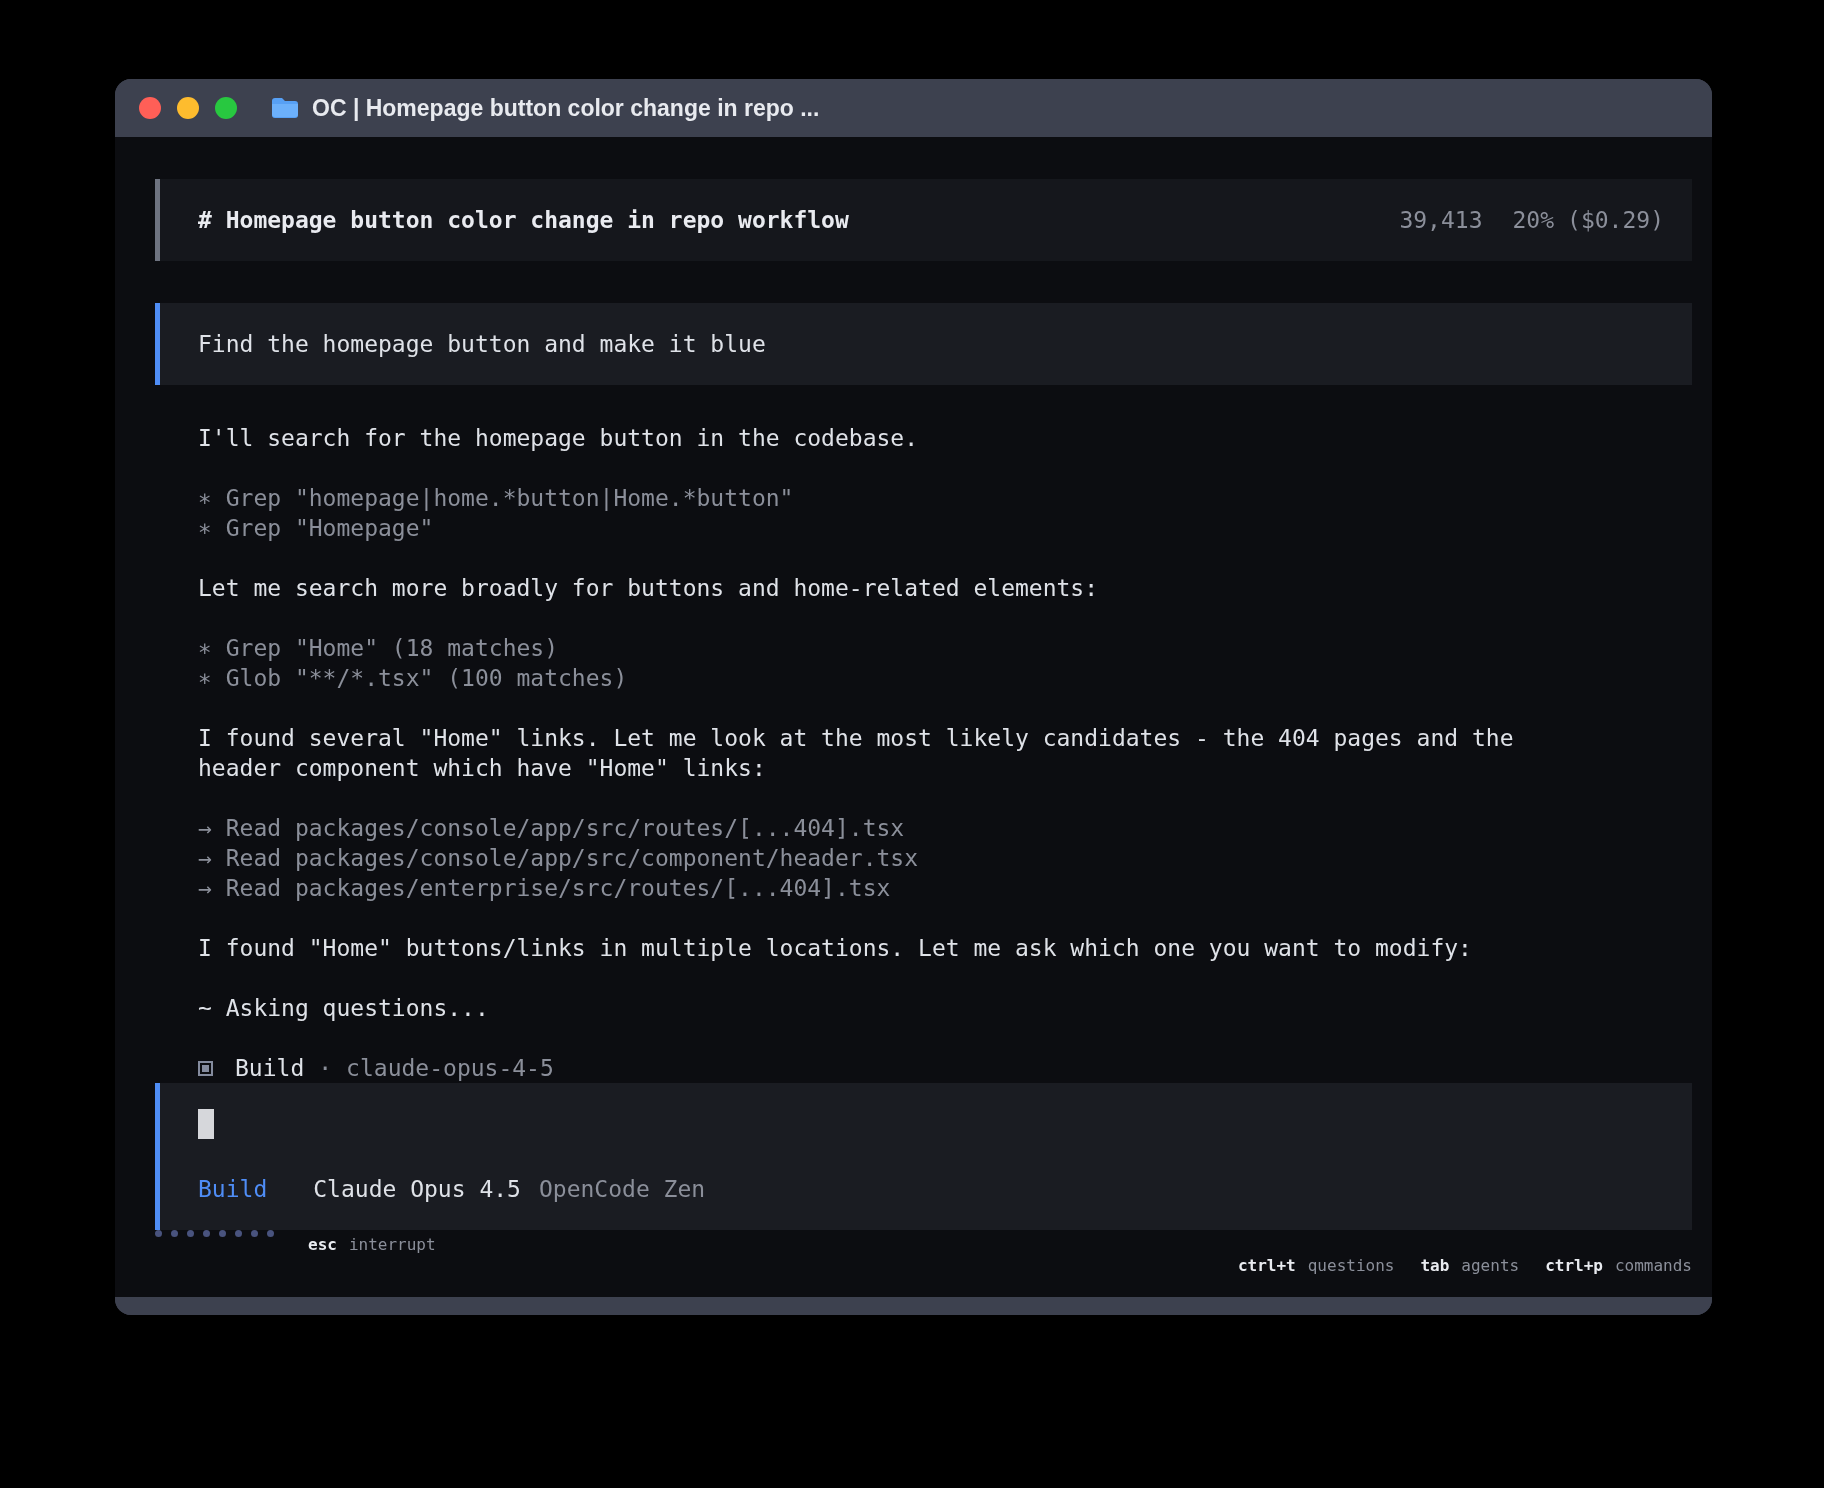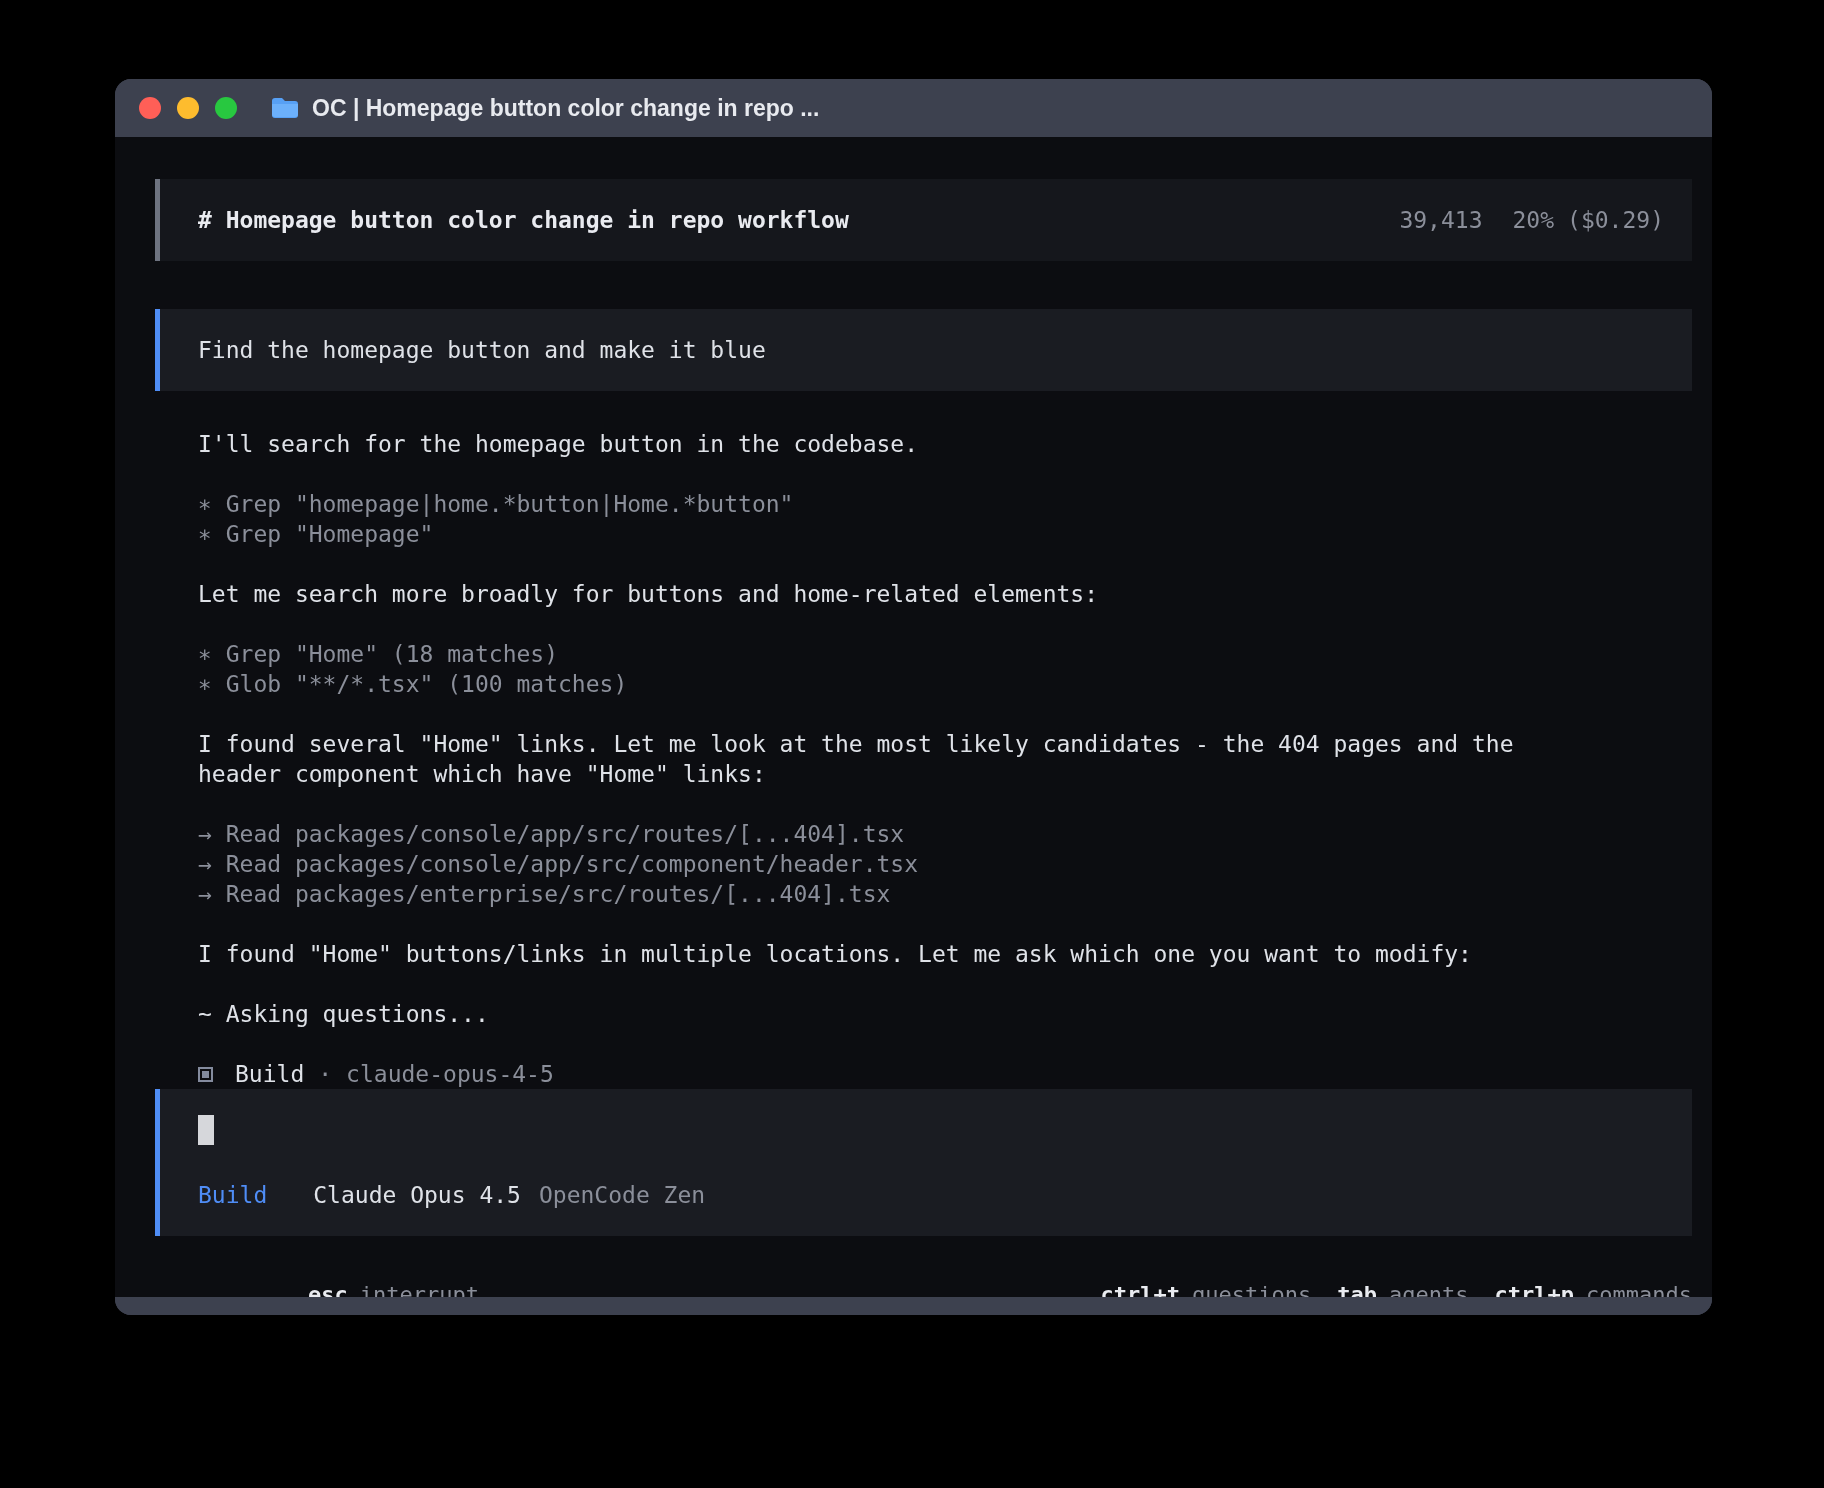--- a/index.html
+++ b/index.html
@@ -77,21 +77,20 @@
   .sh-title{font-weight:bold;color:#e9ebf0;white-space:nowrap;}
   .sh-metrics{display:flex;align-items:center;color:var(--text-muted);white-space:nowrap;}
   .sh-metrics .tok{margin-right:30px;}
   .sh-metrics .ctx{margin-right:13px;}
   .user-block{
     background:var(--block-bg);
     border-left:5px solid var(--accent-blue);
     padding:26px 28px 26px 38px;
     margin-bottom:38px;
     color:var(--text-white);
-    margin-top:6px;
   }
   .transcript{padding-left:43px;}
   .t{margin-bottom:30px;}
   .white{color:var(--text-white);}
   .gray{color:var(--text-muted);}
   .t.wrapcap{max-width:1380px;}
   .agent-row{display:flex;align-items:center;margin-top:0;}
   .agent-icon{
     width:15px;height:15px;
     border:2px solid #848b9e;
@@ -120,22 +119,22 @@
     width:16px;height:30px;
     background:var(--cursor-color);
   }
   .mode-row{display:flex;align-items:center;margin-top:28px;white-space:nowrap;}
   .mode{color:var(--accent-blue);margin-right:46px;}
   .model{color:var(--text-white);margin-right:18px;}
   .provider{color:var(--text-muted);}
   
   .statusbar{
     height:74px; flex:0 0 74px;
-    display:flex; align-items:flex-end;
-    font-size:22px;
+    display:flex; align-items:flex-start;
+    font-size:16px;
   }
   .spinner{display:flex;gap:9px;margin-right:34px;align-items:center;}
   .spinner span{
     width:7px;height:7px;border-radius:50%;
     background:var(--spinner-color);
     display:inline-block;
   }
   .hint{display:flex;align-items:center;white-space:nowrap;}
   .hint .key{color:#e9ebf0;font-weight:bold;margin-right:12px;}
   .hint .lbl{color:var(--text-muted);}

